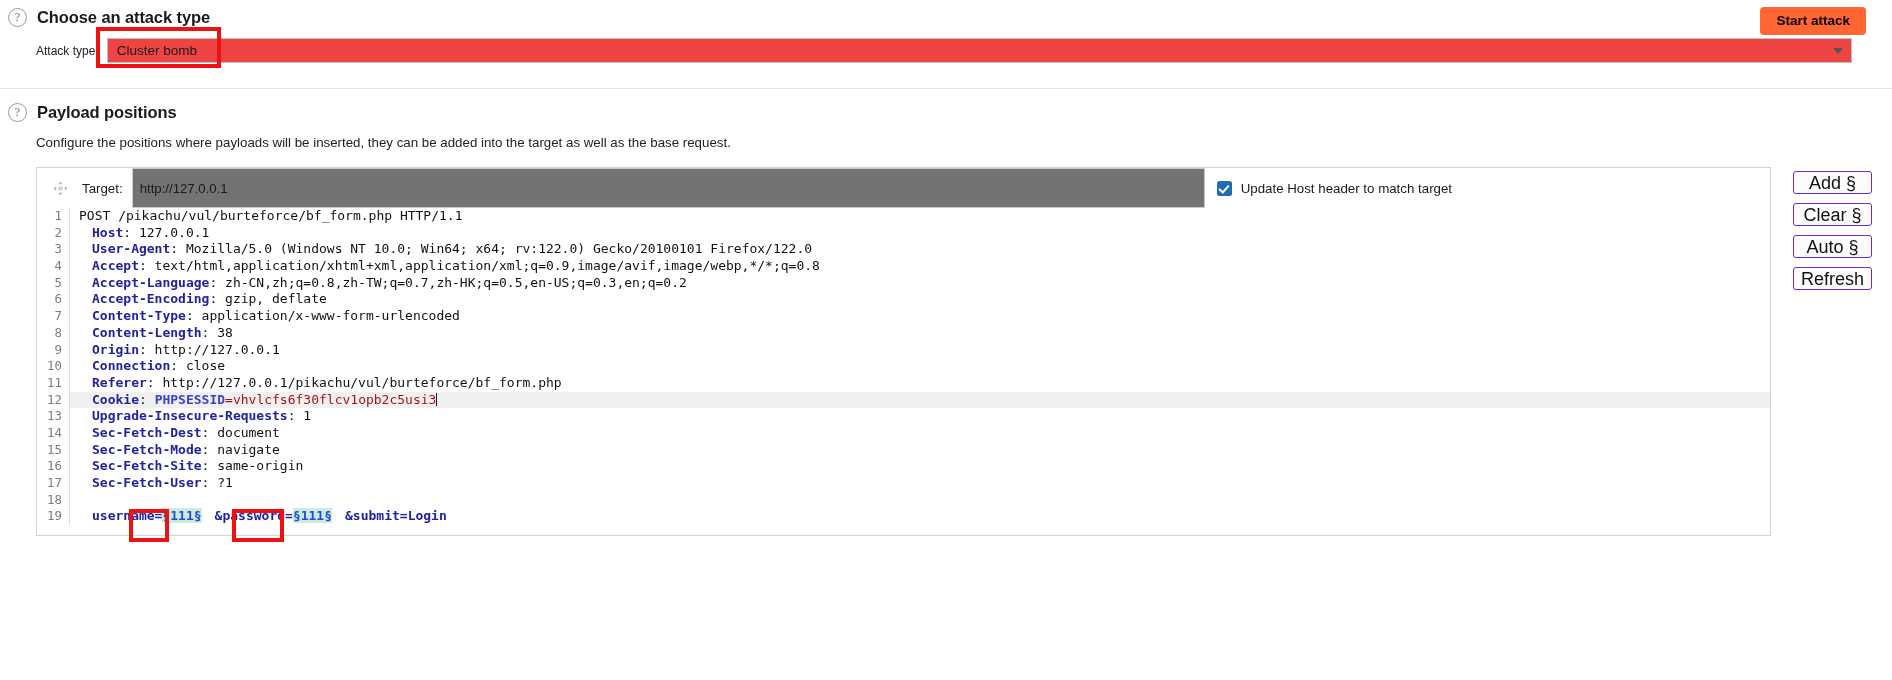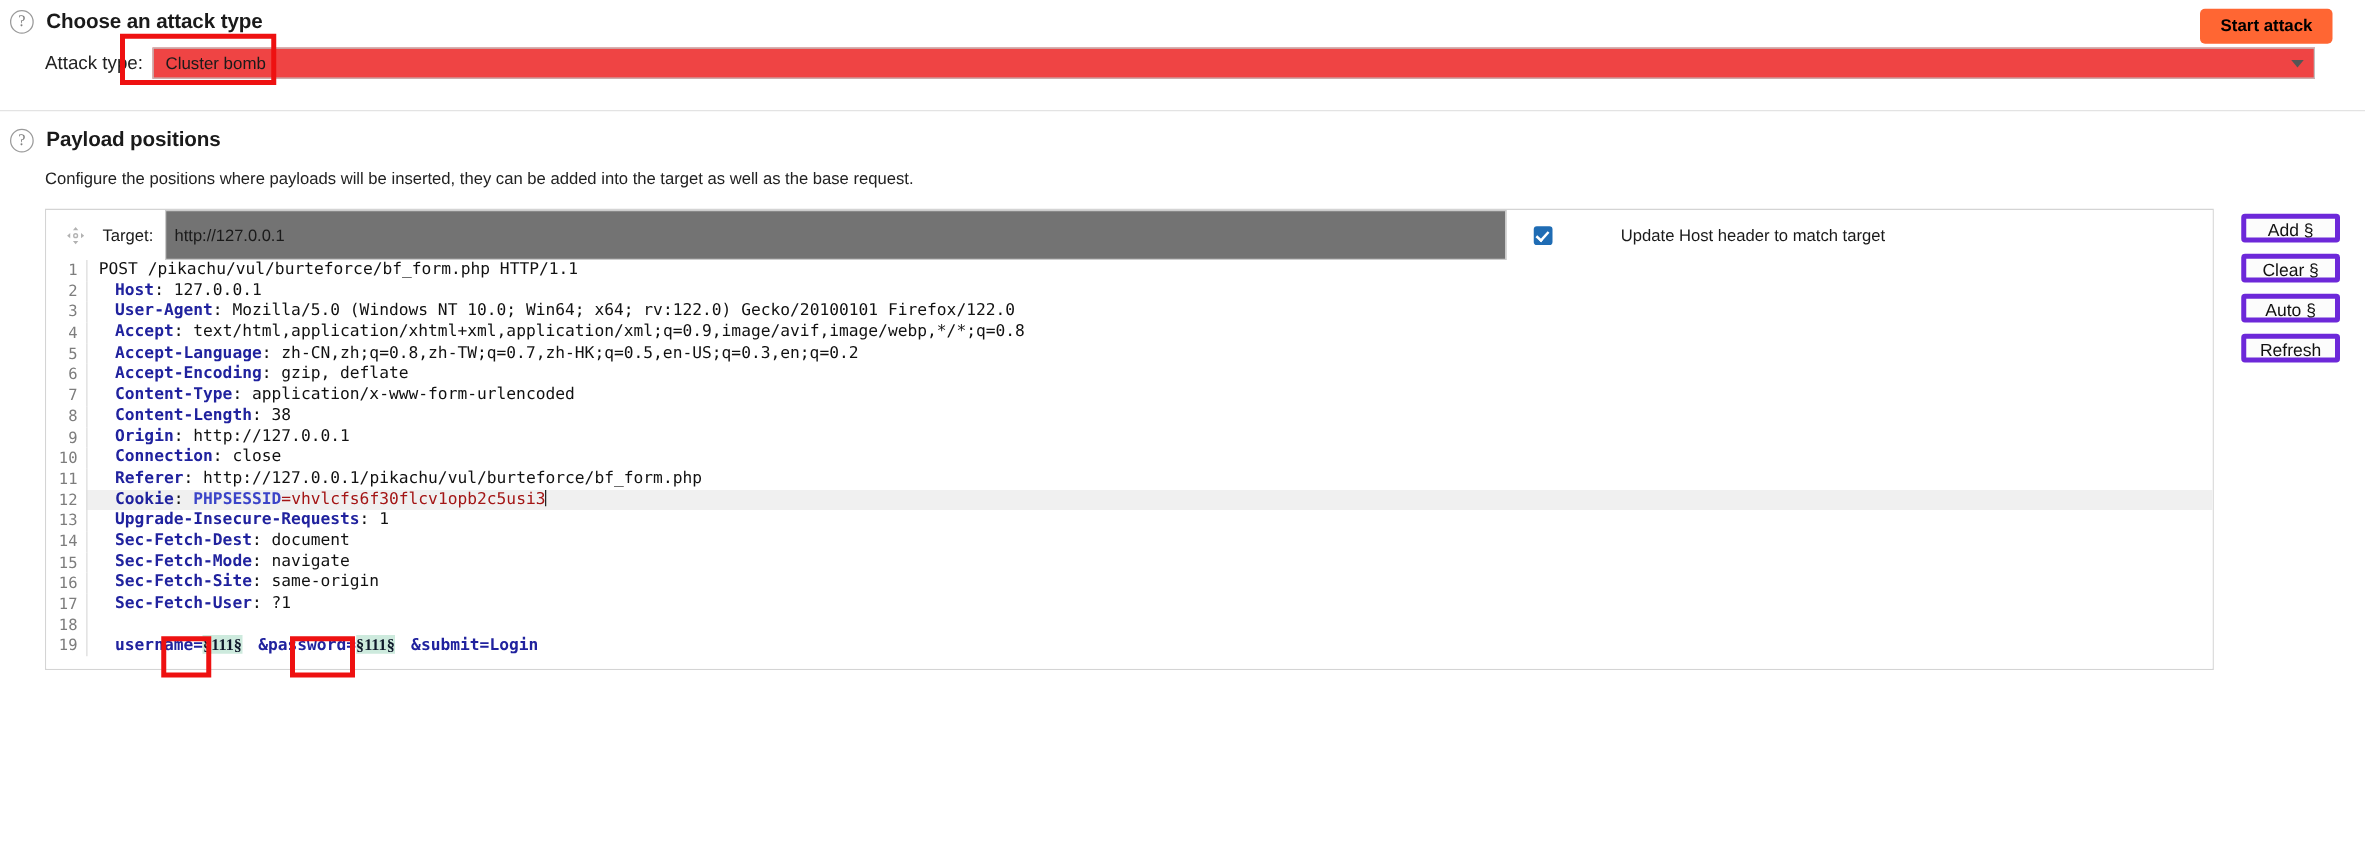--- a/index.html
+++ b/index.html
@@ -40,21 +40,21 @@
     color: #1a1a1a;
     letter-spacing: -0.1px;
   }
   .attack-row {
     display: flex; align-items: center;
     margin-top: 11px;
     padding-left: 36px;
     padding-right: 40px;
   }
   .attack-label {
-    font-size: 15px;
+    font-size: 12px;
     color: #222;
     margin-right: 8px;
     white-space: nowrap;
   }
   .select-wrap {
     position: relative;
     flex: 1 1 auto;
     height: 25px;
   }
   .select-box {
@@ -140,23 +140,22 @@
     border: 1px solid #cccccc;
     background: #737373;
     font-size: 13.2px;
     color: #1a1a1a;
     padding: 0 7px;
     font-family: "Liberation Sans", sans-serif;
     max-width: 1073px;
   }
   .host-chk-wrap {
     display: flex; align-items: flex-start;
-    margin-left: 22px;
+    margin-left: 12px;
     white-space: nowrap;
-    gap: 46px;
   }
   .chk {
     width: 15px; height: 15px;
     background: #1f6cb4;
     border-radius: 2.5px;
     position: relative;
     flex: 0 0 auto;
   }
   .chk::after {
     content: "";
@@ -199,44 +198,44 @@
     flex: 1 1 auto;
     padding-left: 9px;
     border-left: 1px solid #dcdcdc;
     color: #111;
     overflow: hidden;
   }
   .line-hl .lc { background: #f0f0f0; }
   .hdr { color: #20229e; font-weight: bold; margin-left: 13px; }
   .ck-name { color: #3b44c8; font-weight: bold; }
   .ck-val { color: #a31515; }
-  .pl-marker { background: #cdeadd; color: #0f172a; font-weight: bold; font-family: Liberation Serif, serif; }
+  .pl-marker { background: #cdeadd; color: #1d4ed8; font-weight: bold; }
   .caret {
     display: inline-block;
     width: 1px; height: 13px;
     background: #222;
     vertical-align: -2px;
   }
 
   
   .side-buttons {
     display: flex;
     flex-direction: column;
     gap: 9px;
     margin-left: 22px;
     width: 79px;
     flex: 0 0 79px;
     padding-top: 4px;
   }
   .side-btn {
     height: 23px;
-    border: 4px solid #6d28d9;
+    border: 1px solid #6d28d9;
     border-radius: 3px;
     background: #fcfcfc;
-    font-size: 14px;
+    font-size: 18px;
     color: #111;
     cursor: pointer;
     font-family: "Liberation Sans", sans-serif;
   }
 </style>
 </head>
 <body>
 
 <div class="section-attack">
 

